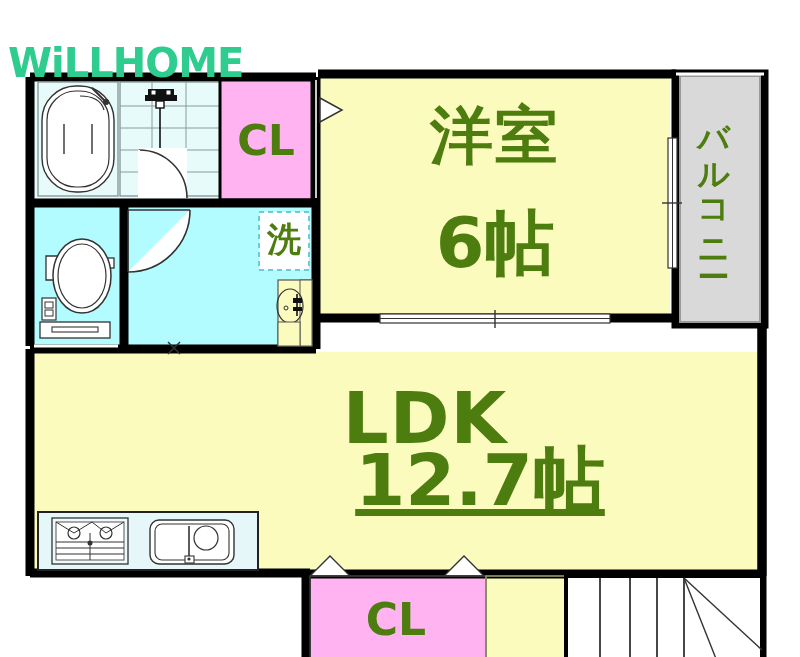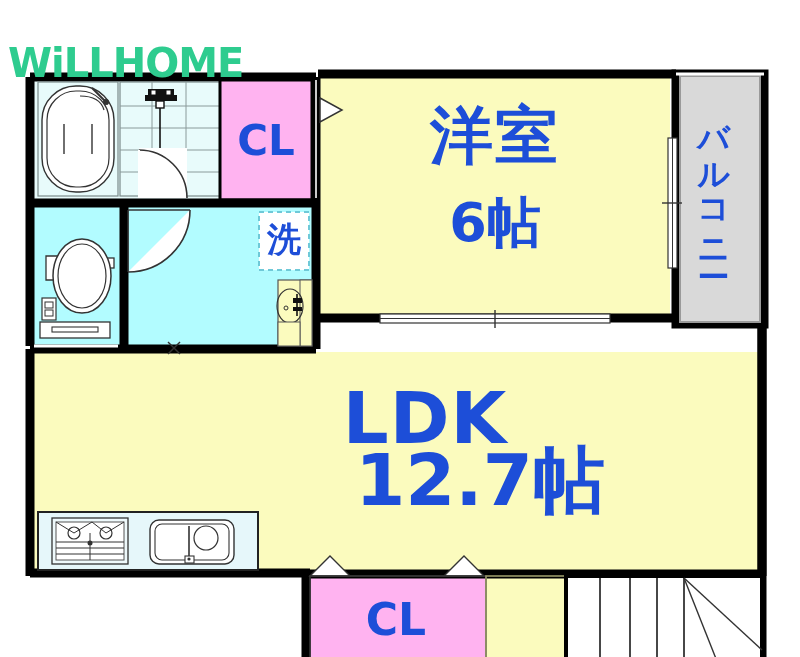--- a/index.html
+++ b/index.html
@@ -11,21 +11,21 @@
   .watermark{
     position:absolute;left:8px;top:-6px;
     font-family:"DejaVu Sans","Liberation Sans",sans-serif;
     font-size:40px;font-weight:bold;color:#2ecc8f;
     letter-spacing:-1px;z-index:50;white-space:nowrap;
     -webkit-text-stroke:0px;
   }
 
   
   .room{position:absolute;box-sizing:border-box;}
-  .lbl{position:absolute;color:#1d4ed8;font-weight:bold;white-space:pre;
+  .lbl{position:absolute;color:#4d7c0f;font-weight:bold;white-space:pre;
        text-align:center;line-height:1.0;}
 
   .jp{font-family:"DejaVu Sans","Liberation Sans",sans-serif;font-weight:bold;}
 
   .vert{writing-mode:vertical-rl;text-orientation:upright;}
 
   svg{position:absolute;left:0;top:0;width:800px;height:657px;overflow:visible;}
 </style>
 </head>
 <body>
@@ -249,24 +249,24 @@
     <g stroke="#333" stroke-width="1.4">
       <line x1="168" y1="296" x2="180" y2="308"></line>
       <line x1="180" y1="296" x2="168" y2="308"></line>
     </g>
 
   </svg>
 
   <div class="lbl jp" style="left:220px;top:74px;width:92px;font-size:42px;">CL</div>
 
   <div class="lbl jp" style="left:380px;top:58px;width:230px;font-size:63px;letter-spacing:2px;">洋室</div>
-  <div class="lbl jp" style="left:380px;top:150px;width:230px;font-size:54px;">6帖</div>
+  <div class="lbl jp" style="left:380px;top:162px;width:230px;font-size:70px;">6帖</div>
 
   <div class="lbl jp vert" style="left:698px;top:56px;font-size:32px;letter-spacing:3px;">バルコニー</div>
 
   <div class="lbl jp" style="left:259px;top:176px;width:50px;font-size:34px;">洗</div>
 
   <div class="lbl jp" style="left:330px;top:336px;width:190px;font-size:72px;letter-spacing:1px;">LDK</div>
-  <div class="lbl jp" style="left:330px;top:398px;width:300px;font-size:72px;">12.7帖</div>
+  <div class="lbl jp" style="left:330px;top:398px;width:300px;font-size:72px;text-decoration:underline;">12.7帖</div>
 
   <div class="lbl jp" style="left:306px;top:552px;width:180px;font-size:44px;">CL</div>
 
 </div>
 
 </body></html>

